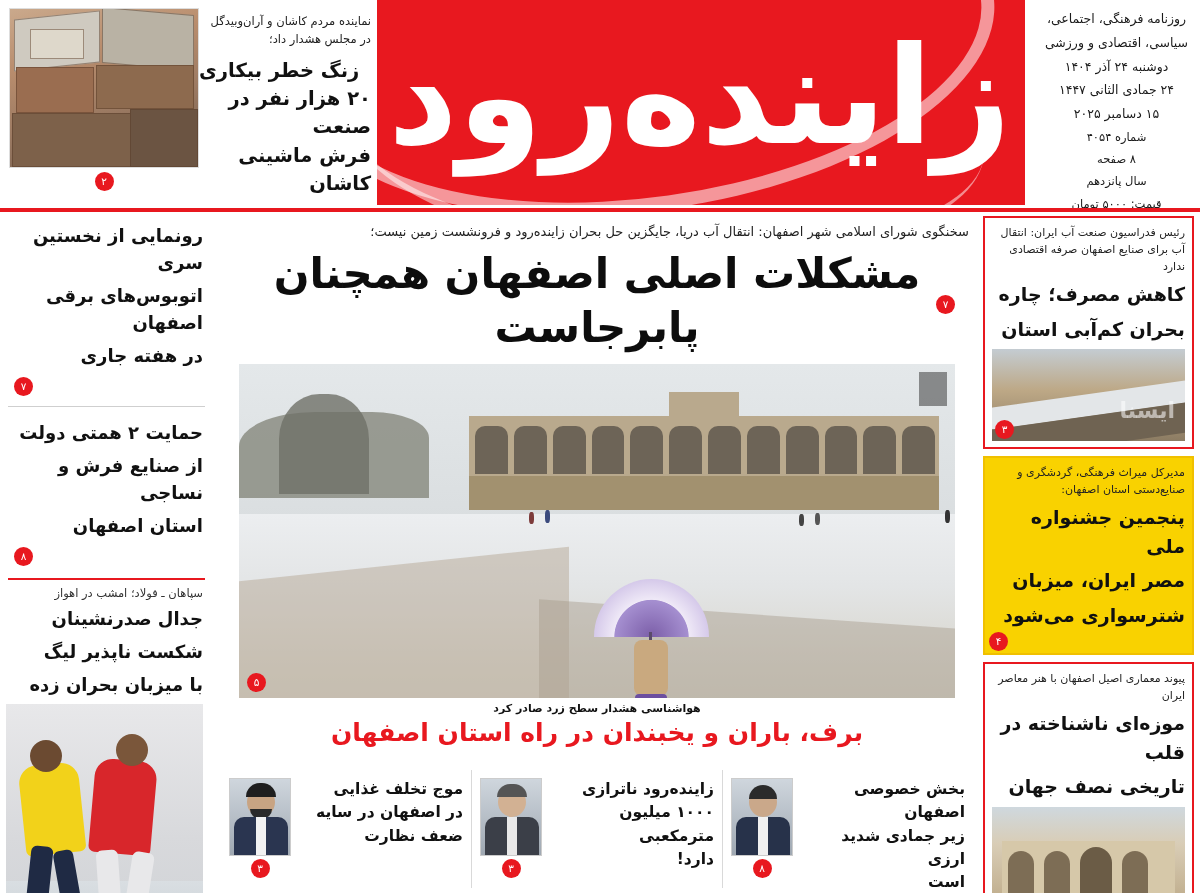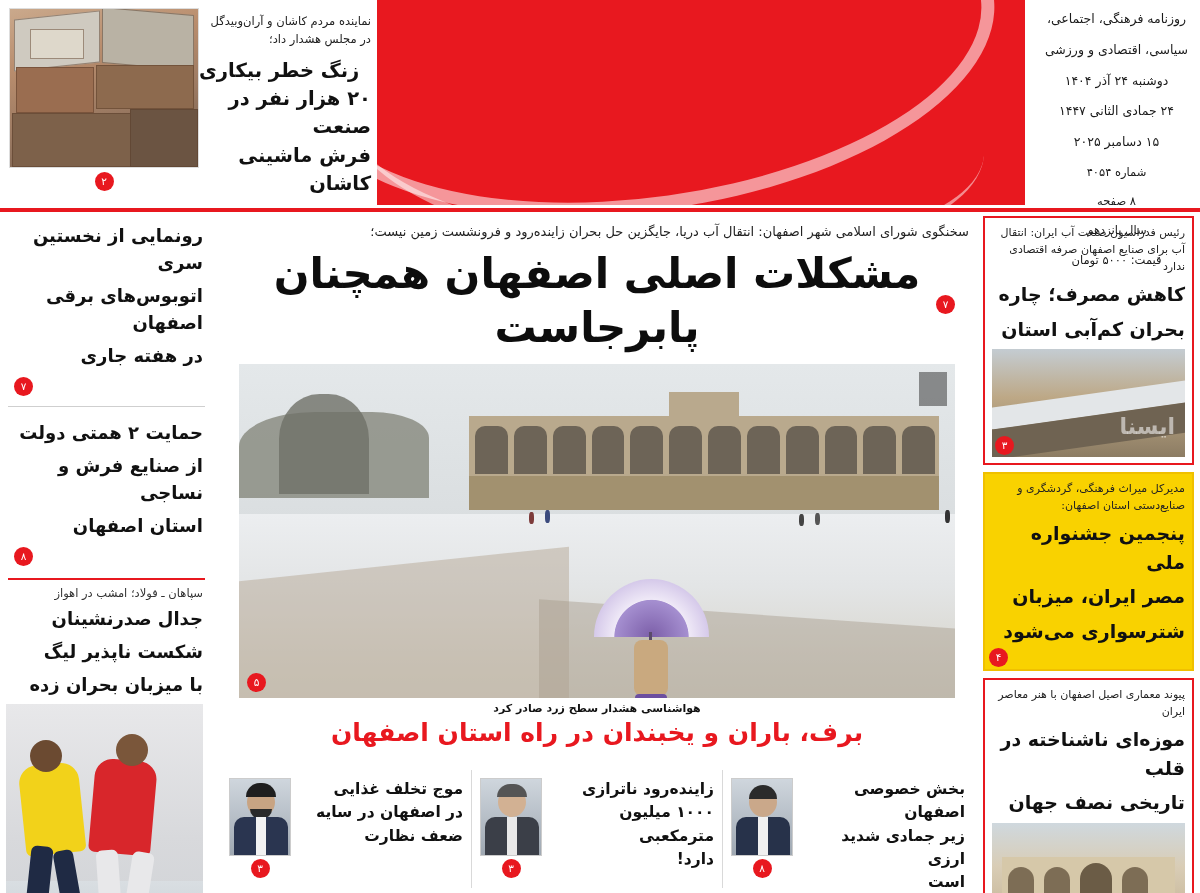--- a/index.html
+++ b/index.html
@@ -26,21 +26,21 @@
     width: 823px; height: 205px;
     position: relative;
     display: flex; flex-direction: row;
   }
   .mast-info {
     width: 175px; height: 205px;
     padding: 10px 8px 4px 16px;
     text-align: center;
     display: flex; flex-direction: column;
     align-items: center; justify-content: flex-start;
-    gap: 12px;
+    gap: 5px;
   }
   .mast-info div { font-size: 12.5px; color: #1a1a1a; line-height: 1.5; }
   .mast-info .small { font-size: 11.5px; }
   .mast-logo-wrap {
     width: 648px; height: 205px;
     background: #e8181f;
     position: relative;
     overflow: hidden;
   }
   .mast-logo {
@@ -210,21 +210,21 @@
     padding: 6px 7px 6px 7px;
     position: relative;
   }
   .box.yellow { border-color: #f0c000; background: #f9d200; }
   .box .kicker { font-size: 11px; color: #222; line-height: 1.55; text-align: right; }
   .box h3 {
     margin: 5px 0 6px 0; font-size: 19px; line-height: 1.5;
     text-align: right; font-weight: bold; color: #111;
   }
   .box-photo {
-    width: 100%; height: 108px; position: relative; overflow: hidden;
+    width: 100%; height: 92px; position: relative; overflow: hidden;
     background: linear-gradient(180deg,#cdd3d6 0%,#b9a88e 55%,#8d7b66 100%);
   }
   .box-photo .wm {
     position: absolute; bottom: 18px; right: 10px;
     color: rgba(255,255,255,.55); font-size: 22px; font-weight: bold;
   }
   .pn-corner-left { position: absolute; bottom: 2px; left: 4px; }
 
   
   .arch-photo { background: linear-gradient(180deg,#cfd8de 0%, #d8cdb8 45%, #b9a88a 100%); }
@@ -249,20 +249,21 @@
         <div>۱۵ دسامبر ۲۰۲۵</div>
         <div class="small">شماره ۴۰۵۴</div>
         <div class="small">۸ صفحه</div>
         <div class="small">سال پانزدهم</div>
         <div class="small">قیمت: ۵۰۰۰ تومان</div>
       </div>
 
       <div class="mast-logo-wrap">
         <div class="swoosh"></div>
         <div class="swoosh2"></div>
+        <div class="mast-logo">زاینده‌رود</div>
       </div>
     </div>
 
     <div class="mast-left">
       <div class="txt">
         <div class="kicker">نماینده مردم کاشان و آران‌وبیدگل در مجلس هشدار داد؛</div>
         <h2>زنگ خطر بیکاری</h2>
         <h2>۲۰ هزار نفر در صنعت</h2>
         <h2>فرش ماشینی کاشان</h2>
       </div>

